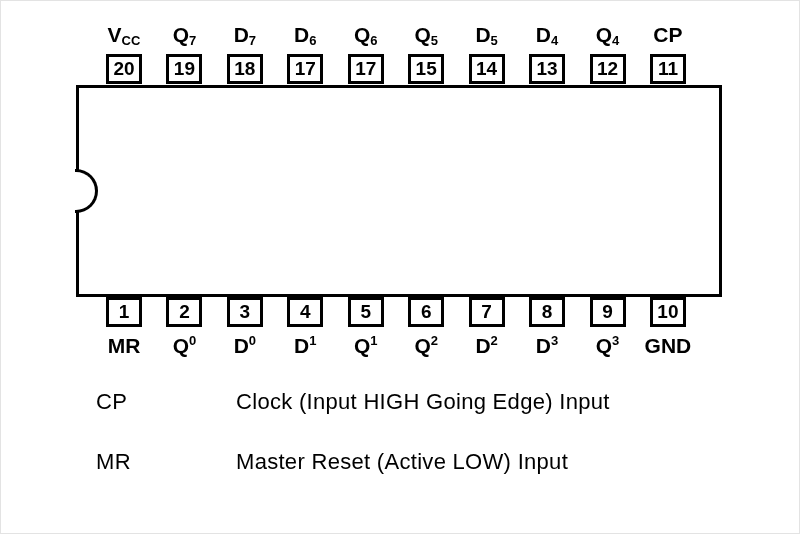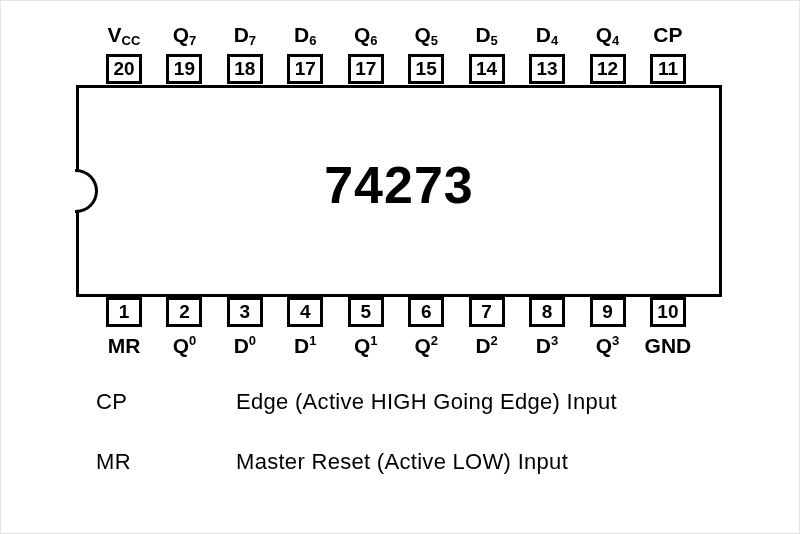--- a/index.html
+++ b/index.html
@@ -126,21 +126,20 @@
           <sub></sub>
         </div>
       <div class="pin-box">
           <span>11</span>
         </div>
     </div>
   </div>
 
   <div class="chip-body"></div>
   <div class="notch"></div>
-  <div class="chip-title">74273</div>
 
   <div class="pin-row pins-bottom">
     <div class="pin-unit">
       <div class="pin-box">
           <span>1</span>
         </div>
       <div class="pin-label">
           <span>MR</span>
           <sub></sub>
         </div>
@@ -224,21 +223,21 @@
       <div class="pin-label">
           <span>GND</span>
           <sub></sub>
         </div>
     </div>
   </div>
 
   <div class="legend">
     <div class="legend-row">
       <span class="legend-term"><span>CP</span><sub></sub><span></span><span></span><sub></sub></span>
-      <span class="legend-desc">Edge (Active HIGH Going Edge) Input</span>
+      <span class="legend-desc">Clock (Input HIGH Going Edge) Input</span>
     </div>
     <div class="legend-row">
     </div>
     <div class="legend-row">
       <span class="legend-term"><span>MR</span><sub></sub><span></span><span></span><sub></sub></span>
       <span class="legend-desc">Master Reset (Active LOW) Input</span>
     </div>
   </div>
 
 </div>

